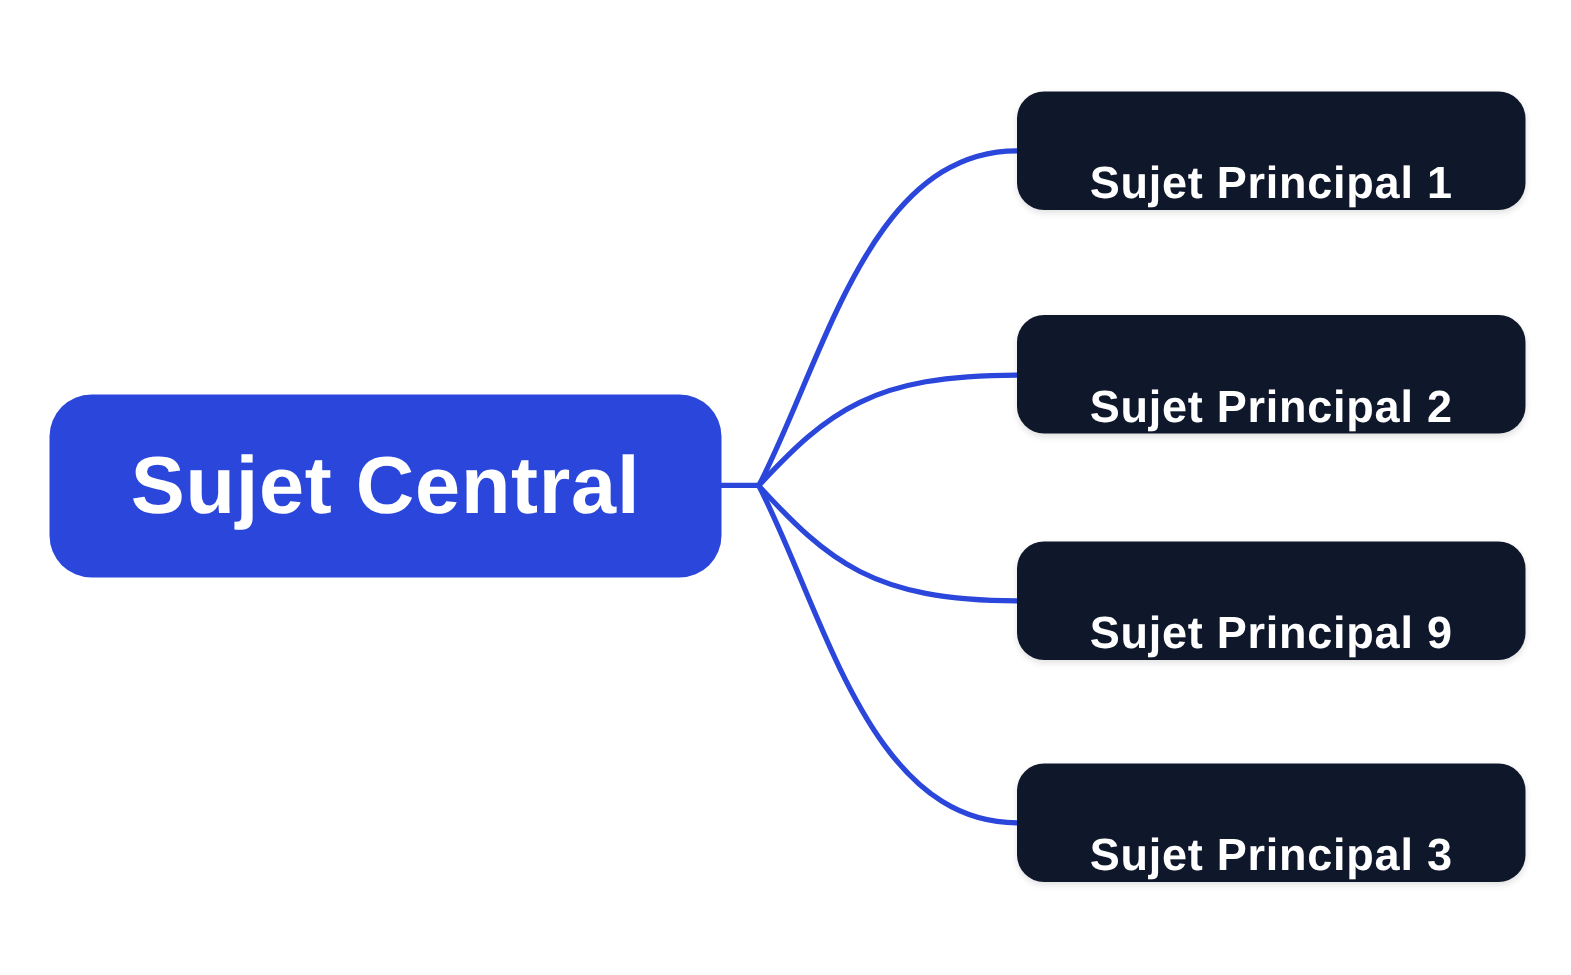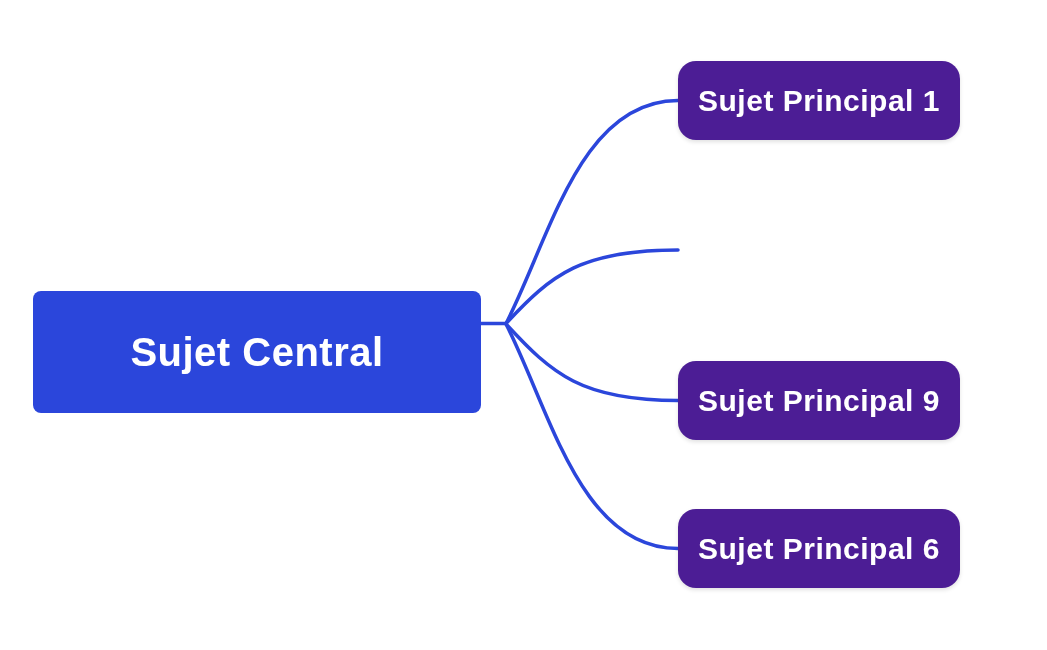--- a/index.html
+++ b/index.html
@@ -34,32 +34,32 @@
     letter-spacing: 0.5px;
     white-space: nowrap;
     cursor: pointer;
   }
   .node-root {
     left: 33px;
     top: 263px;
     width: 448px;
     height: 122px;
     background: #2b46db;
-    border-radius: 8px;
-    font-size: 40px;
-    margin-top: 28px;
+    border-radius: 28px;
+    font-size: 54px;
   }
   .node-branch {
     left: 678px;
-    width: 282px;
+    width: 339px;
     height: 79px;
-    background: #4c1d95;
+    background: #0f172a;
     border-radius: 18px;
     font-size: 30px;
     box-shadow: 0 2px 4px rgba(0,0,0,0.12);
+    align-items: flex-end;
   }
   .node-branch-1 { top: 61px;  }
   .node-branch-2 { top: 210px; }
   .node-branch-3 { top: 361px; }
   .node-branch-4 { top: 509px; }
 </style>
 </head>
 <body>
 
 <div class="canvas">
@@ -75,22 +75,25 @@
   </svg>
 
   <div class="node node-root">
     <span>Sujet Central</span>
   </div>
 
   <div class="node node-branch node-branch-1">
     <span>Sujet Principal 1</span>
   </div>
 
+  <div class="node node-branch node-branch-2">
+    <span>Sujet Principal 2</span>
+  </div>
 
   <div class="node node-branch node-branch-3">
     <span>Sujet Principal 9</span>
   </div>
 
   <div class="node node-branch node-branch-4">
-    <span>Sujet Principal 6</span>
+    <span>Sujet Principal 3</span>
   </div>
 
 </div>
 
 </body></html>

